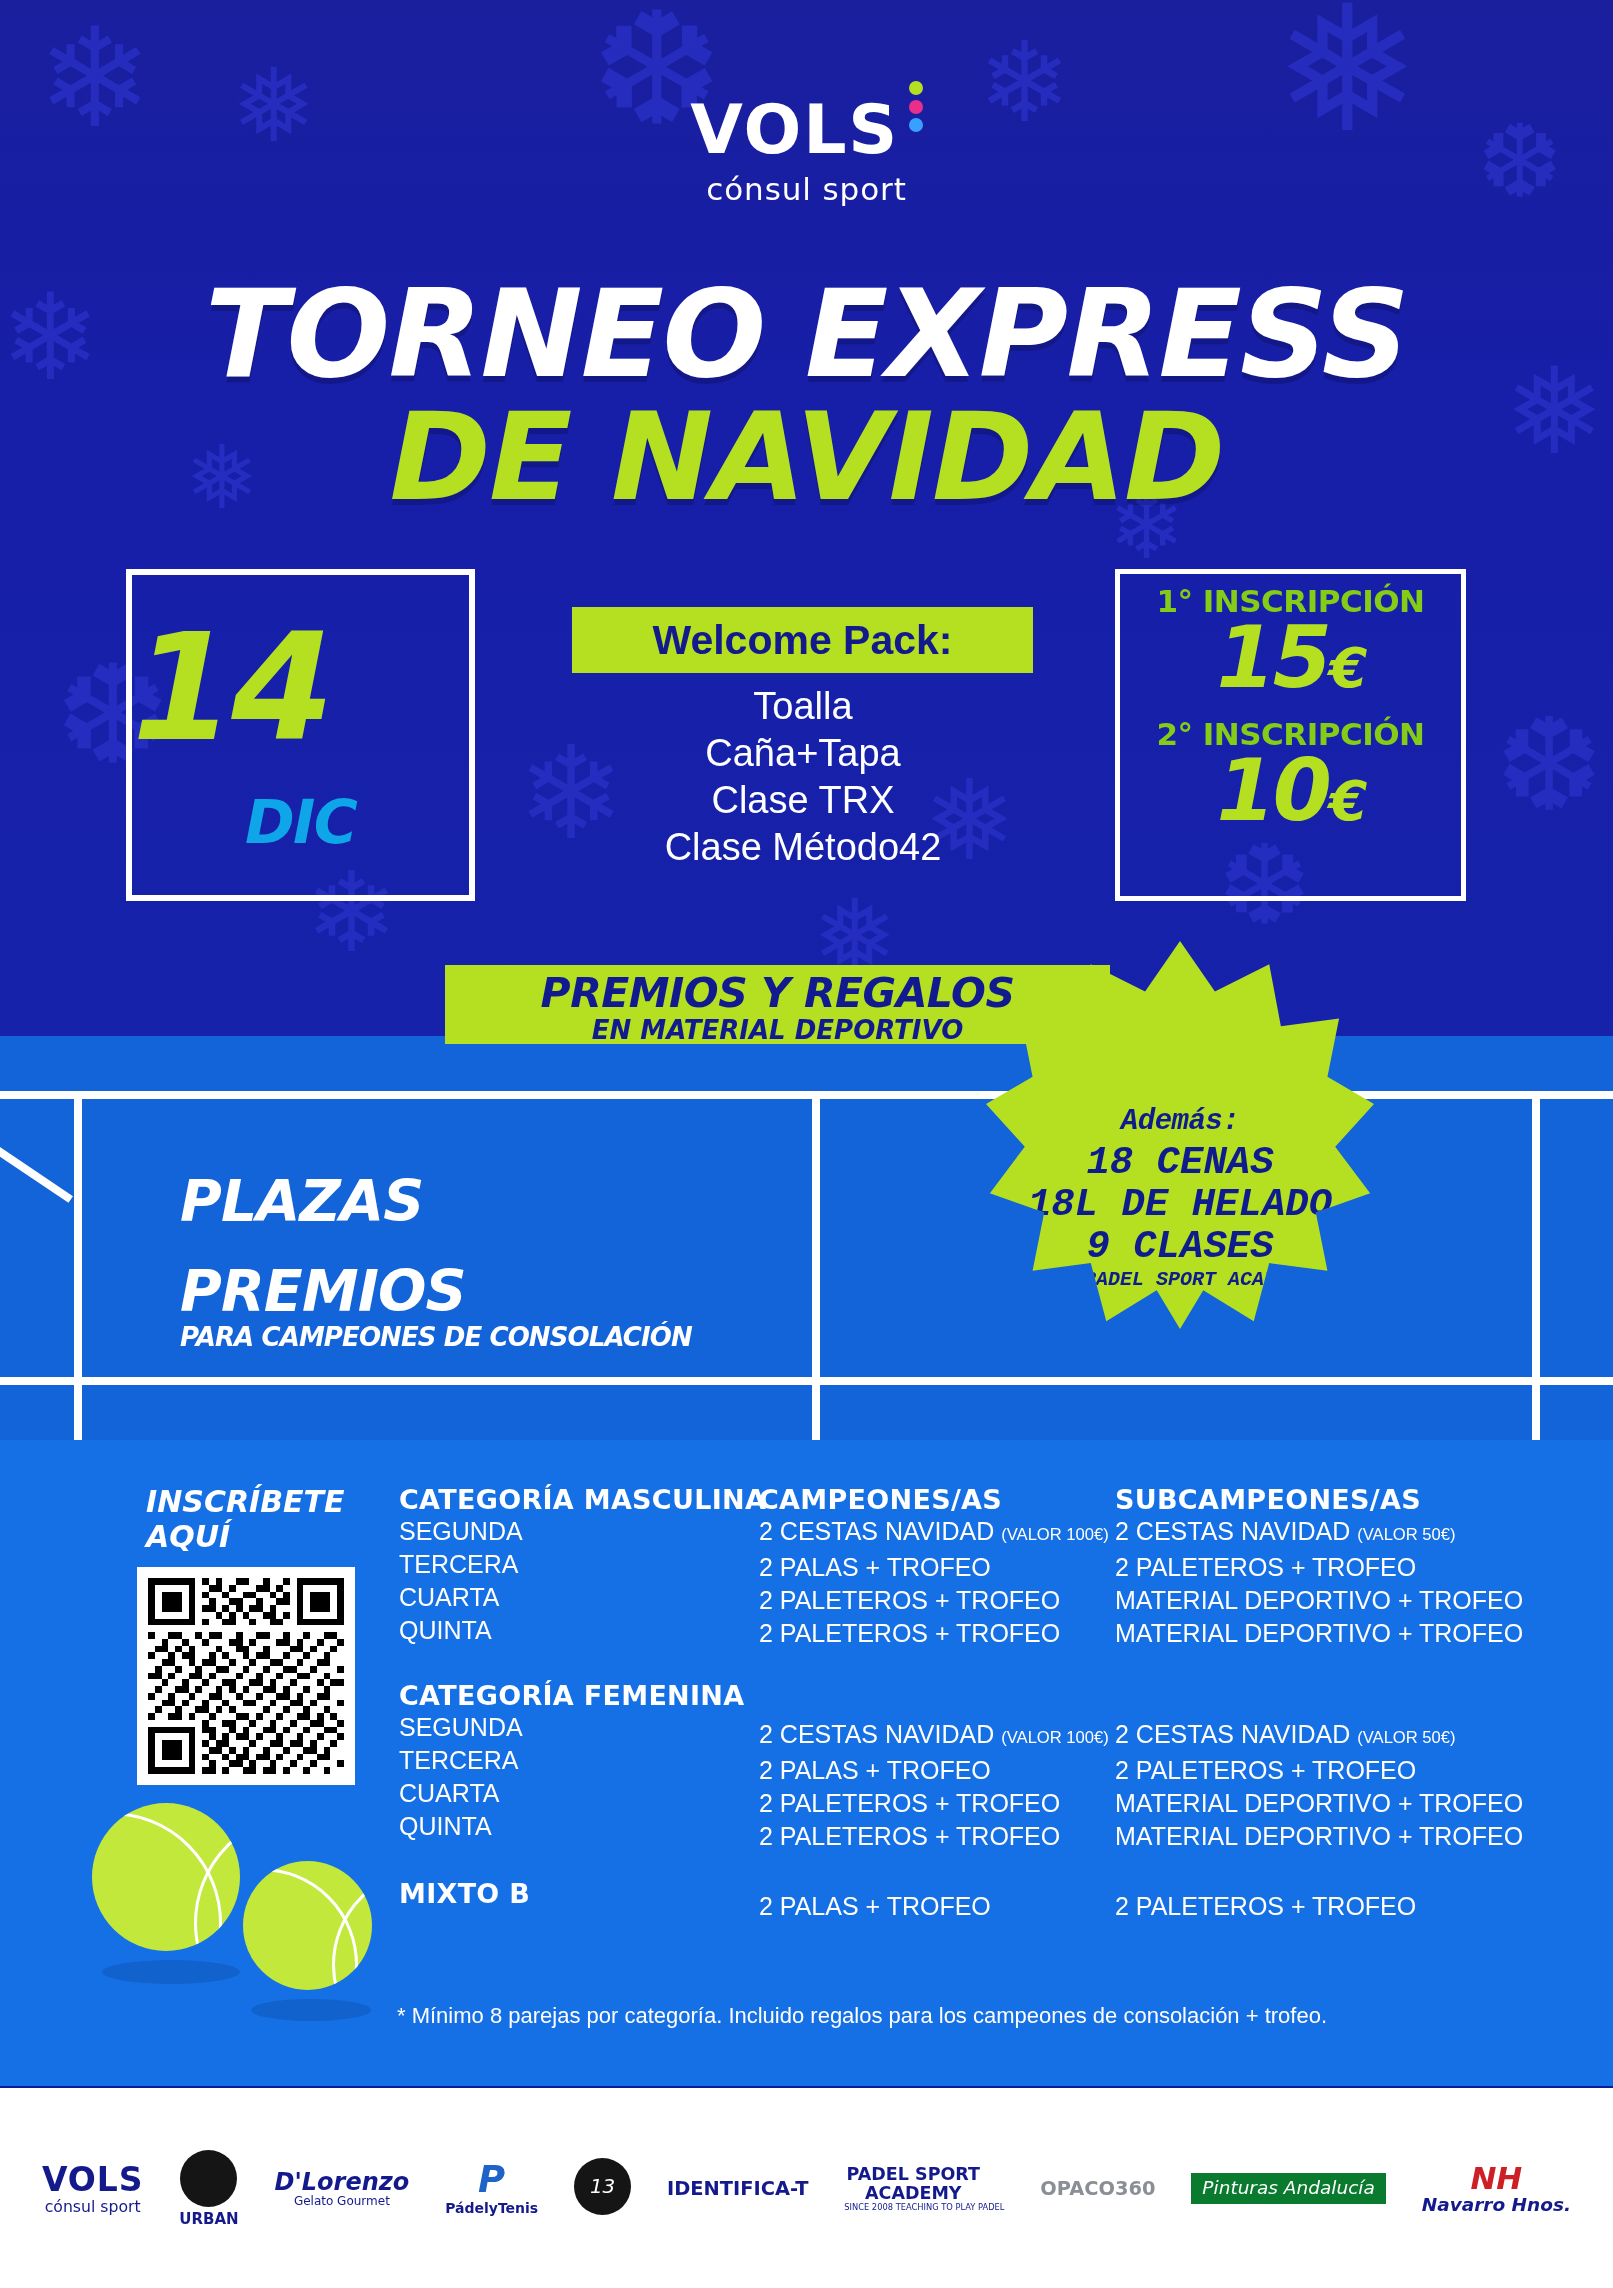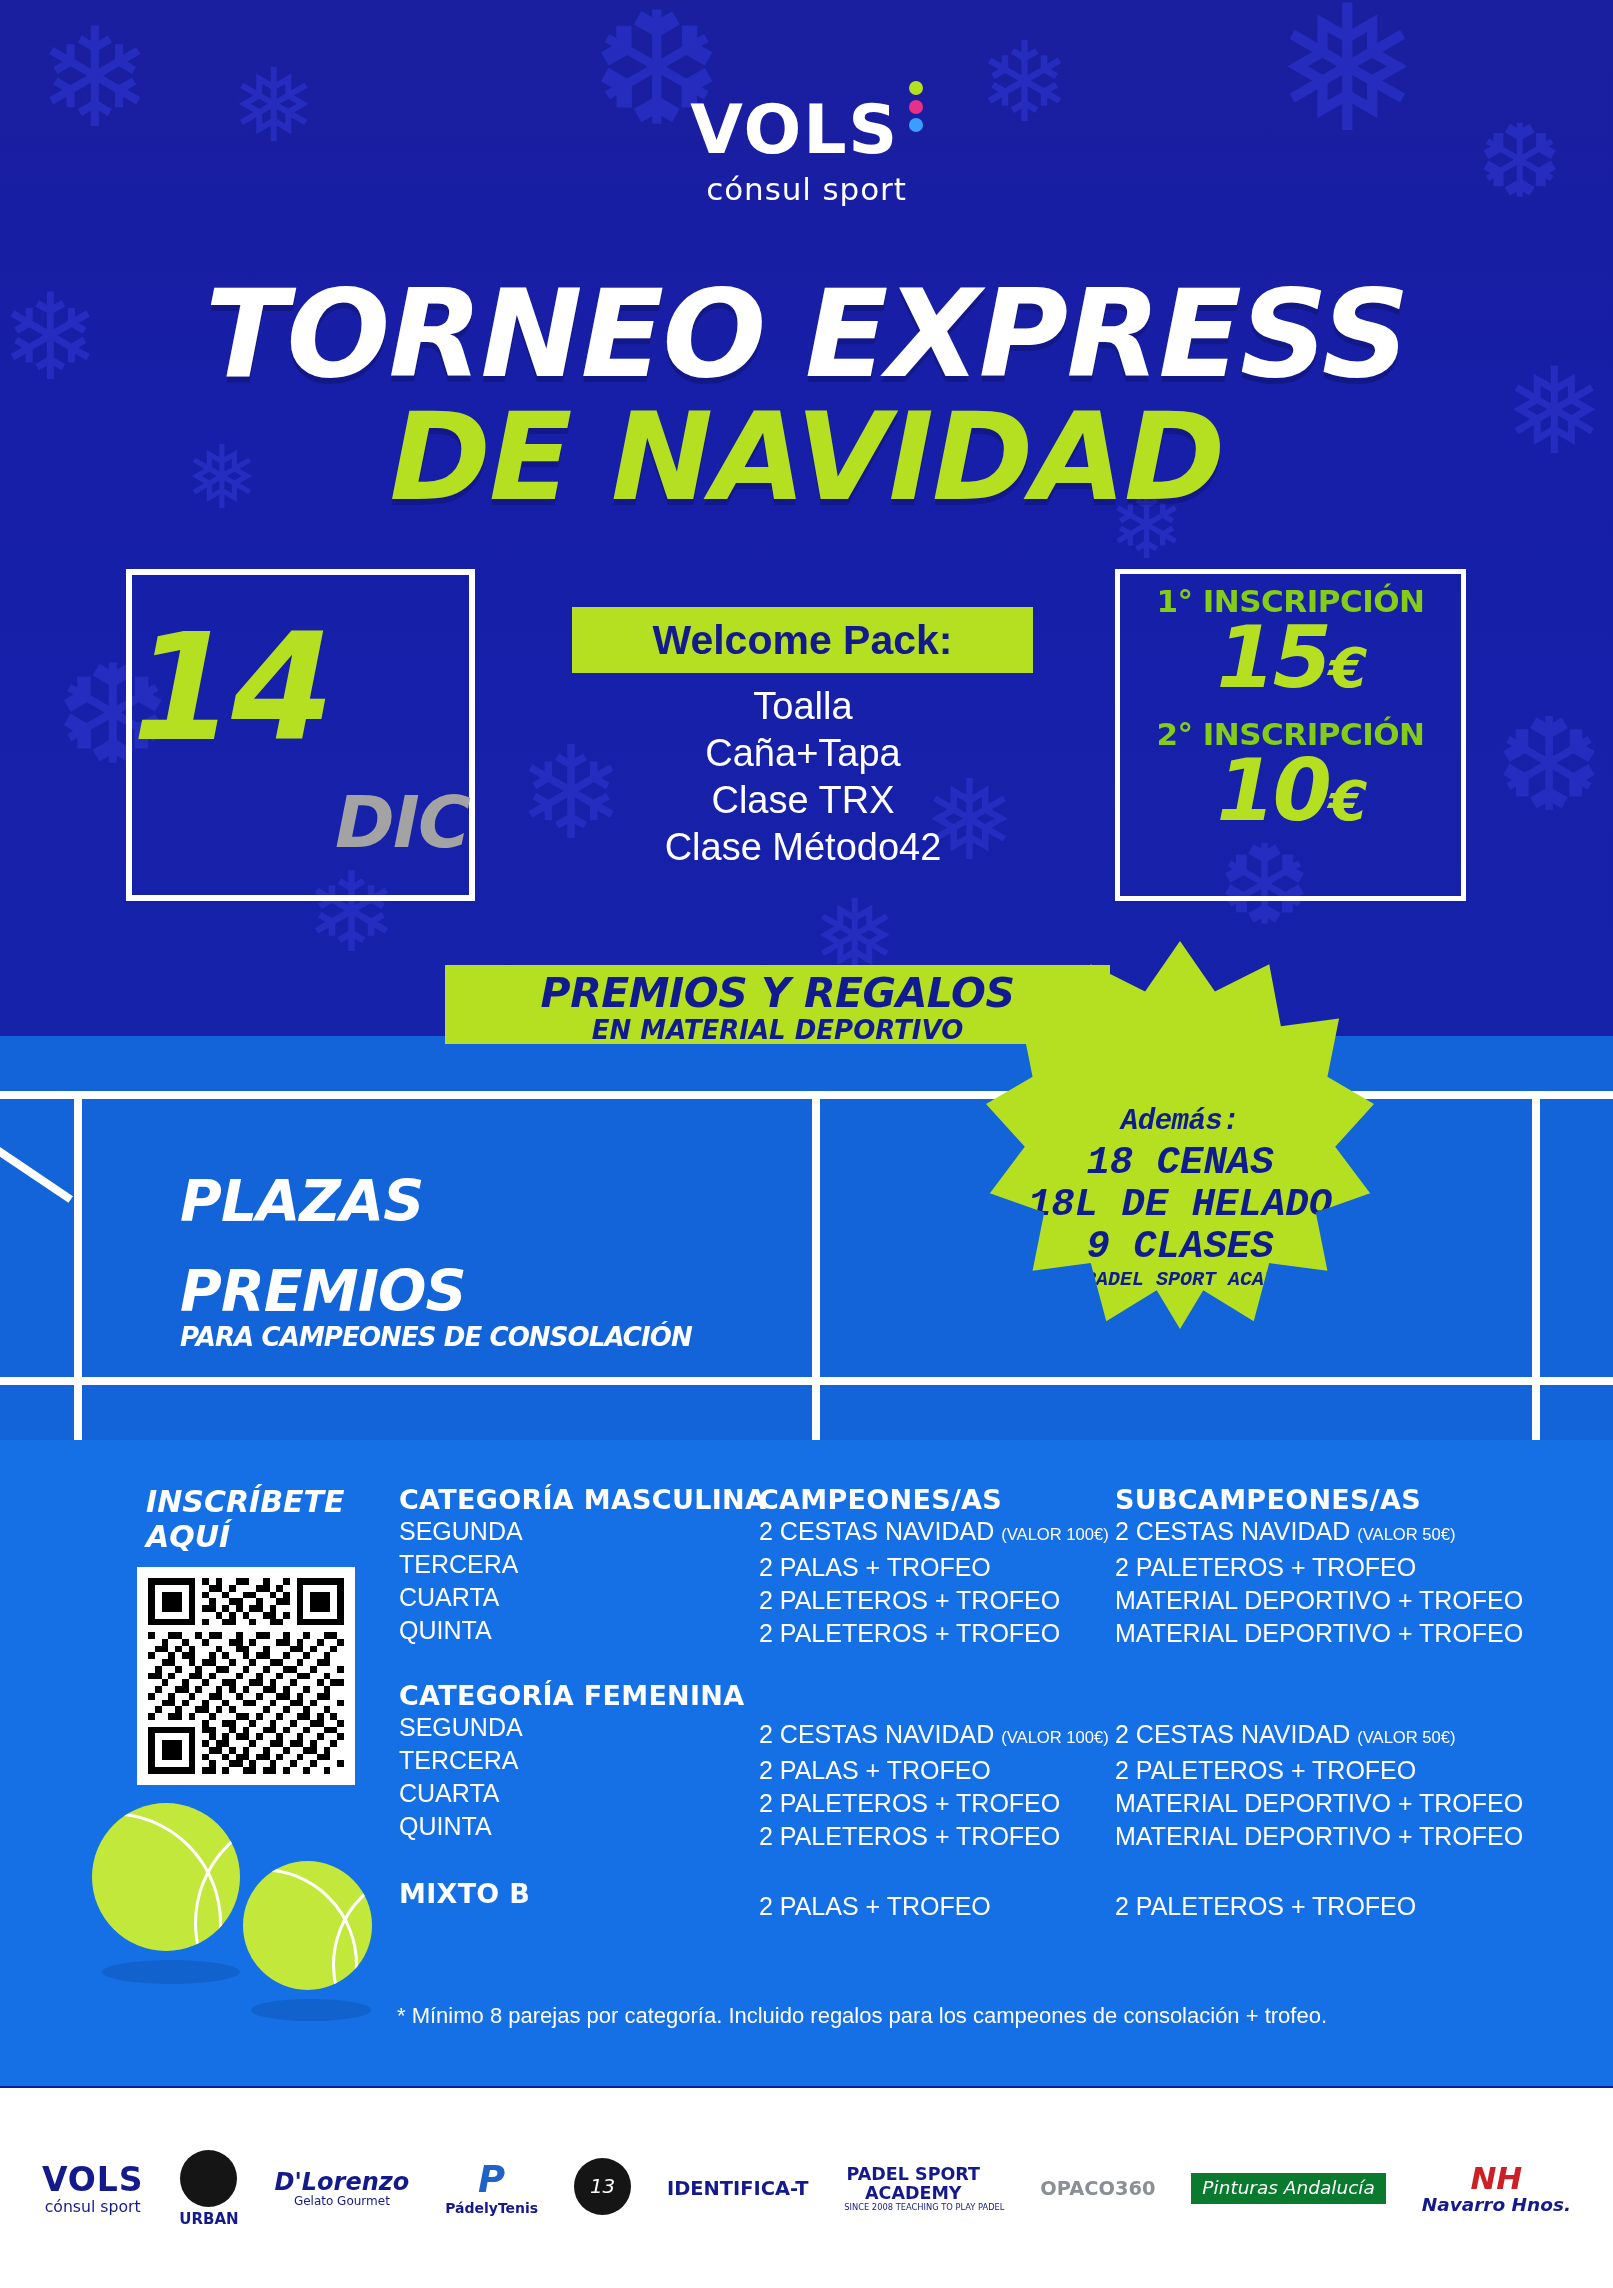--- a/index.html
+++ b/index.html
@@ -106,26 +106,26 @@
     color: #b4e021;
     font-family: "DejaVu Sans", sans-serif;
     font-weight: bold;
     font-style: italic;
     font-size: 148px;
     line-height: 175px;
     padding-top: 26px;
     letter-spacing: -3.7px;
   }
   .date-mon {
-    text-align: right;
-    color: #a3a3a3;
+    text-align: center;
+    color: #0ea5e9;
     font-family: "DejaVu Sans", sans-serif;
     font-weight: bold;
     font-style: italic;
-    font-size: 72px;
+    font-size: 60px;
     line-height: 92px;
     letter-spacing: -1.8px;
   }
 
   .welcome-head {
     position: absolute;
     left: 572px; top: 607px;
     width: 461px; height: 66px;
     background: #b4e021;
     z-index: 5;

